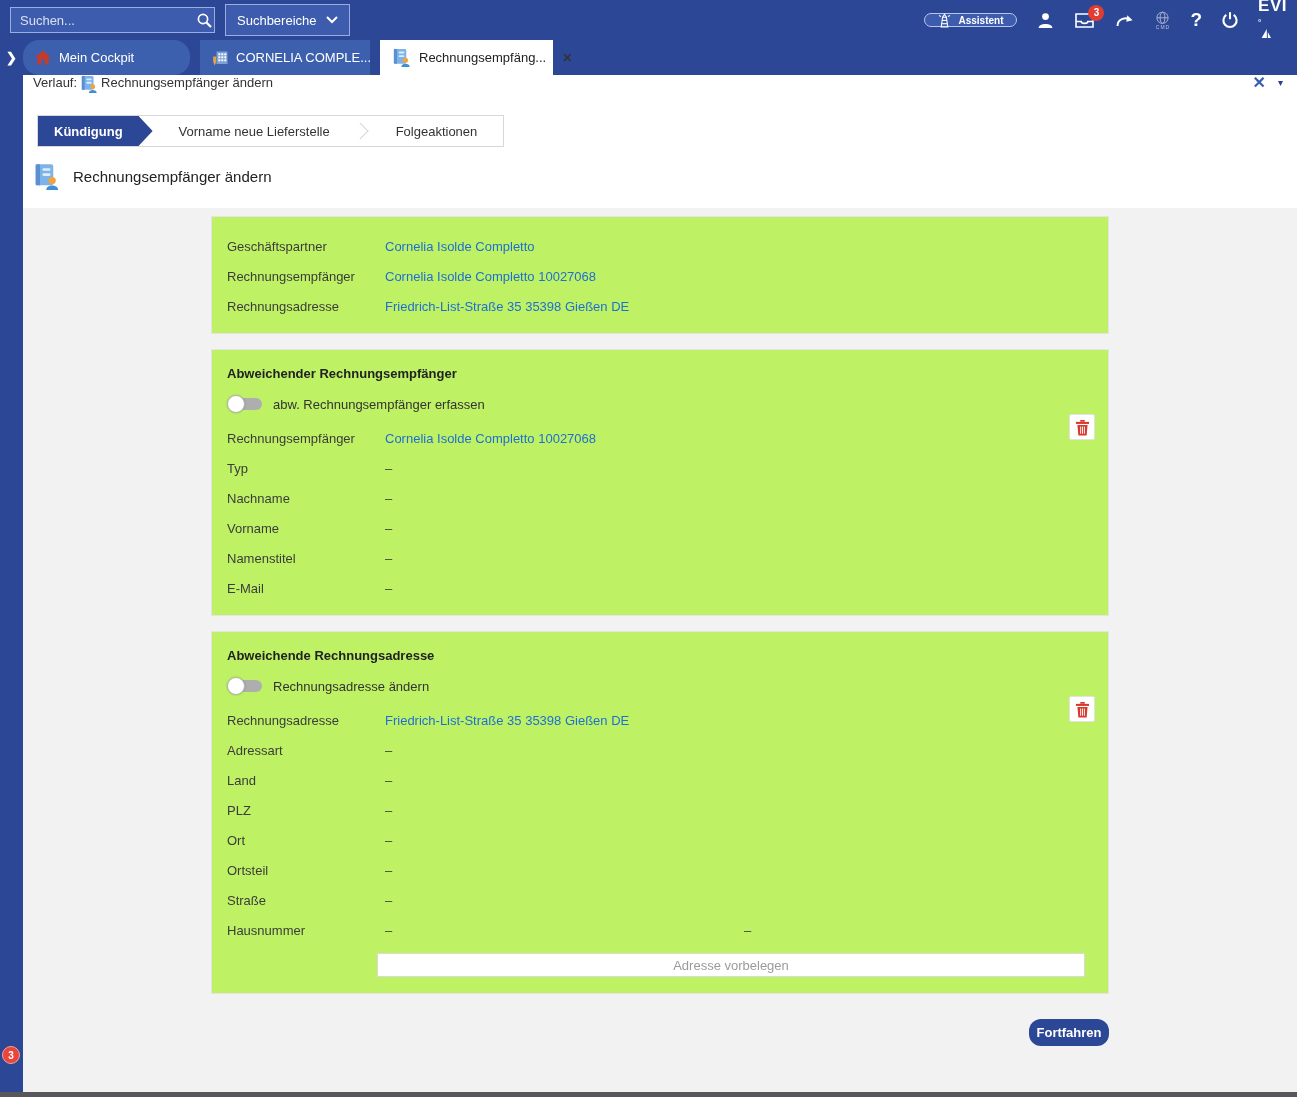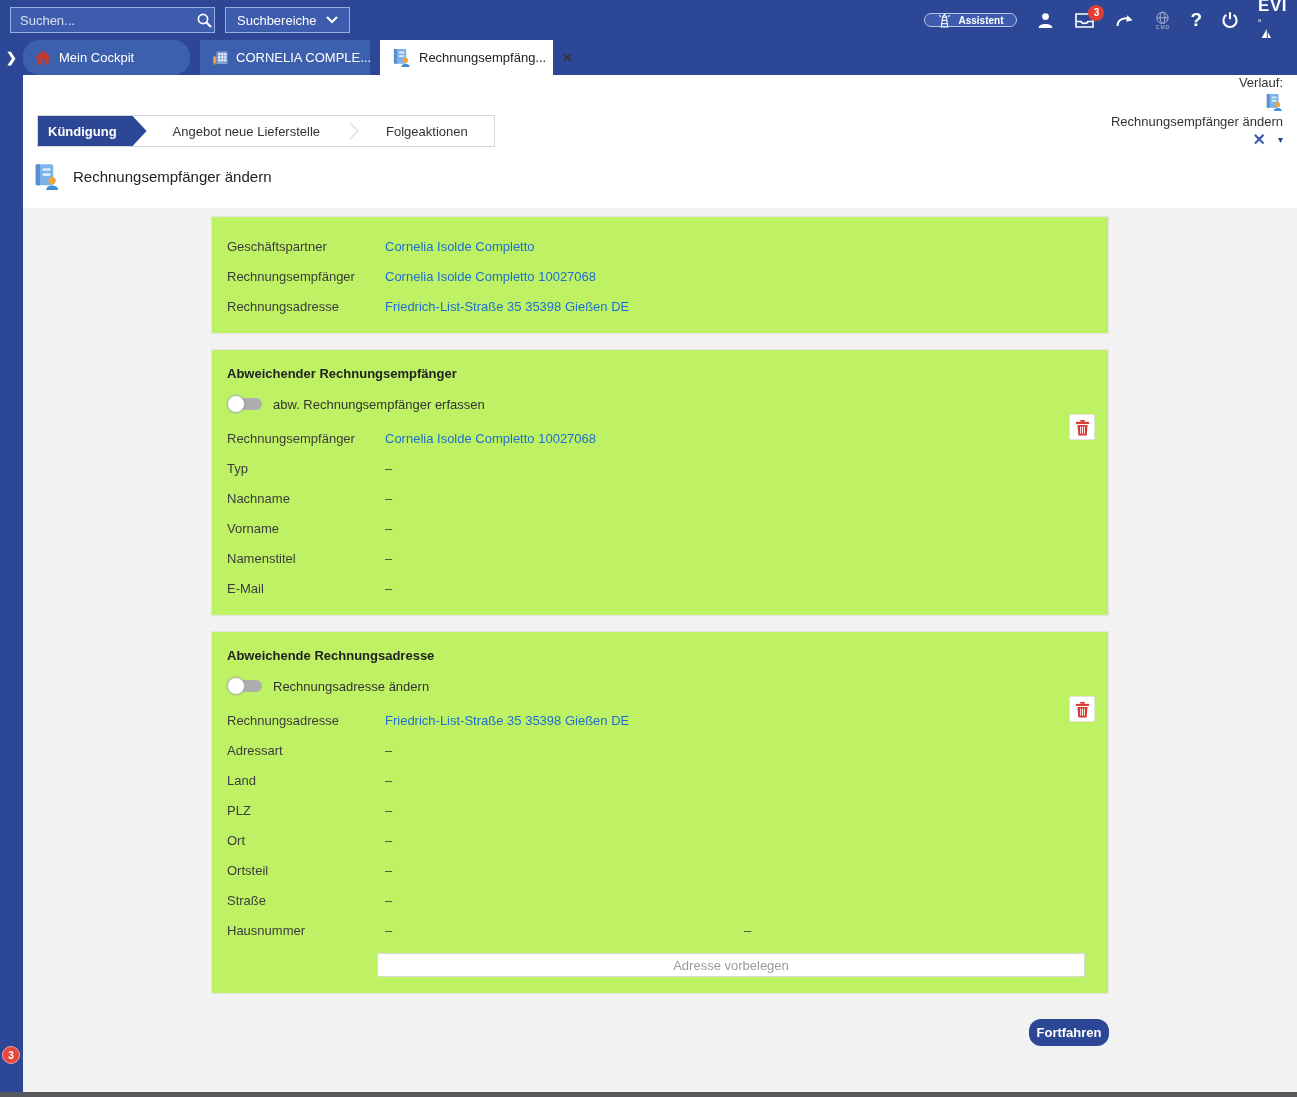--- a/index.html
+++ b/index.html
@@ -8,21 +8,21 @@
     font-family:"Liberation Sans", sans-serif;
     background:#ffffff; color:#333; overflow:hidden;
   }
   .app { width:1297px; height:1097px; display:flex; flex-direction:column; }
 
   
   .topbar { height:40px; background:#2c4795; display:flex; align-items:center; padding:12px 10px; flex:none; }
   .search-box { width:205px; height:26px; background:#3e5cad; border:1px solid #9aade0; display:flex; align-items:center; padding:0 6px 0 9px; }
   .search-box input { flex:1; background:transparent; border:none; outline:none; color:#fff; font-size:13px; font-family:"Liberation Sans",sans-serif; }
   .search-box input::placeholder { color:#d9e0f3; }
-  .scope-btn { margin-left:10px; height:26px; background:#3e5cad; border:1px solid #9aade0; display:flex; align-items:center; gap:9px; padding:0 11px; color:#fff; font-size:13px; cursor:pointer; }
+  .scope-btn { margin-left:10px; height:32px; background:#3e5cad; border:1px solid #9aade0; display:flex; align-items:center; gap:9px; padding:0 11px; color:#fff; font-size:13px; cursor:pointer; }
   .topbar-right { margin-left:auto; display:flex; align-items:center; gap:19px; }
   .assistant-btn { display:flex; align-items:center; gap:7px; height:14px; padding:0 13px; border:1px solid #b9c6ec; border-radius:13px; background:#3e5cad; color:#fff; font-size:10px; font-weight:bold; cursor:pointer; }
   .icon-btn { position:relative; display:flex; flex-direction:column; align-items:center; justify-content:center; cursor:pointer; }
   .icon-badge { position:absolute; top:-7px; right:-9px; min-width:16px; height:16px; padding:0 3px; background:#e23d33; border-radius:8px; color:#fff; font-size:10px; font-weight:bold; display:flex; align-items:center; justify-content:center; }
   .help-glyph { color:#fff; font-size:19px; font-weight:bold; }
   .cmd-caption { font-size:5px; color:#b9c2d8; letter-spacing:1px; margin-top:-2px; }
   .brand { display:flex; align-items:flex-start; color:#fff; font-size:17px; font-weight:bold; letter-spacing:.5px; gap:1px;flex-direction:column; }
   .brand .degree { font-size:8px; margin-top:1px; }
 
   
@@ -36,28 +36,28 @@
   .tab-partner { width:170px; }
   .tab-active-w { width:173px; }
 
   
   .main-wrap { flex:1; display:flex; min-height:0; }
   .left-strip { width:23px; background:#2c4795; position:relative; flex:none; }
   .bottom-badge { position:absolute; bottom:28px; left:2px; width:18px; height:18px; border-radius:50%; background:#e8463c; border:1px solid #f0a49c; color:#fff; font-size:10px; font-weight:bold; display:flex; align-items:center; justify-content:center; }
   .content { flex:1; background:#f2f2f2; display:flex; flex-direction:column; min-width:0; overflow:hidden; }
 
   .content-header { background:#fff; flex:none; }
-  .verlauf-row { height:36px; display:flex; align-items:flex-end; gap:3px; padding:0 14px 0 10px; font-size:13px; color:#333;flex-direction:column; }
+  .verlauf-row { height:36px; display:flex; align-items:flex-start; gap:3px; padding:0 14px 0 10px; font-size:13px; color:#333; }
   .verlauf-right { margin-left:auto; display:flex; align-items:center; gap:12px; }
   .content-close { color:#3b5fb0; font-size:16px; font-weight:bold; cursor:pointer; line-height:1; }
   .content-caret { color:#27408f; font-size:10px; cursor:pointer; line-height:1; }
 
   .wizard { display:inline-flex; margin:4px 0 0 14px; height:32px; border:1px solid #d8d8d8; background:#fff; align-items:stretch; }
   .step { display:flex; align-items:center; font-size:13px; color:#333; padding:0 26px; cursor:pointer; white-space:nowrap; }
-  .step.active { background:#2c4795; color:#fff; font-weight:bold; padding:0 30px 0 10px;
+  .step.active { background:#2c4795; color:#fff; font-weight:bold; padding:0 30px 0 16px;
     clip-path:polygon(0 0, calc(100% - 14px) 0, 100% 50%, calc(100% - 14px) 100%, 0 100%); }
   .step-sep { width:14px; display:flex; align-items:center; justify-content:center; }
   .step-sep::before { content:""; width:11px; height:11px; border-top:1px solid #d8d8d8; border-right:1px solid #d8d8d8; transform:rotate(45deg) translate(-2px,2px); }
 
   .title-row { display:flex; align-items:center; gap:13px; padding:16px 0 18px 10px; }
   .page-title { font-size:15px; color:#222; }
 
   
   .cards-area { flex:1; overflow:hidden; padding-top:8px; }
   .card { width:898px; margin:0 auto 15px; background:#bef264; border:1px solid #e4e4e4; padding:14px 15px 12px; position:relative; }
@@ -244,21 +244,21 @@
           </span>
           <span>Rechnungsempfänger ändern</span>
           <span class="verlauf-right">
             <span class="content-close">✕</span>
             <span class="content-caret">▾</span>
           </span>
         </div>
 
         <div class="wizard">
           <div class="step active">Kündigung</div>
-          <div class="step">Angebot neue Lieferstelle</div>
+          <div class="step">Vorname neue Lieferstelle</div>
           <div class="step-sep"></div>
           <div class="step">Folgeaktionen</div>
         </div>
 
         <div class="title-row">
           <span>
             <svg width="27" height="27" viewBox="0 0 20 20">
               <rect x="2" y="1" width="13" height="15.5" rx="1.5" fill="#7db3e8"></rect>
               <rect x="2" y="1" width="3.2" height="15.5" fill="#5a8fd0"></rect>
               <rect x="7" y="3.8" width="6" height="2" rx="1" fill="#ddeefb"></rect>

